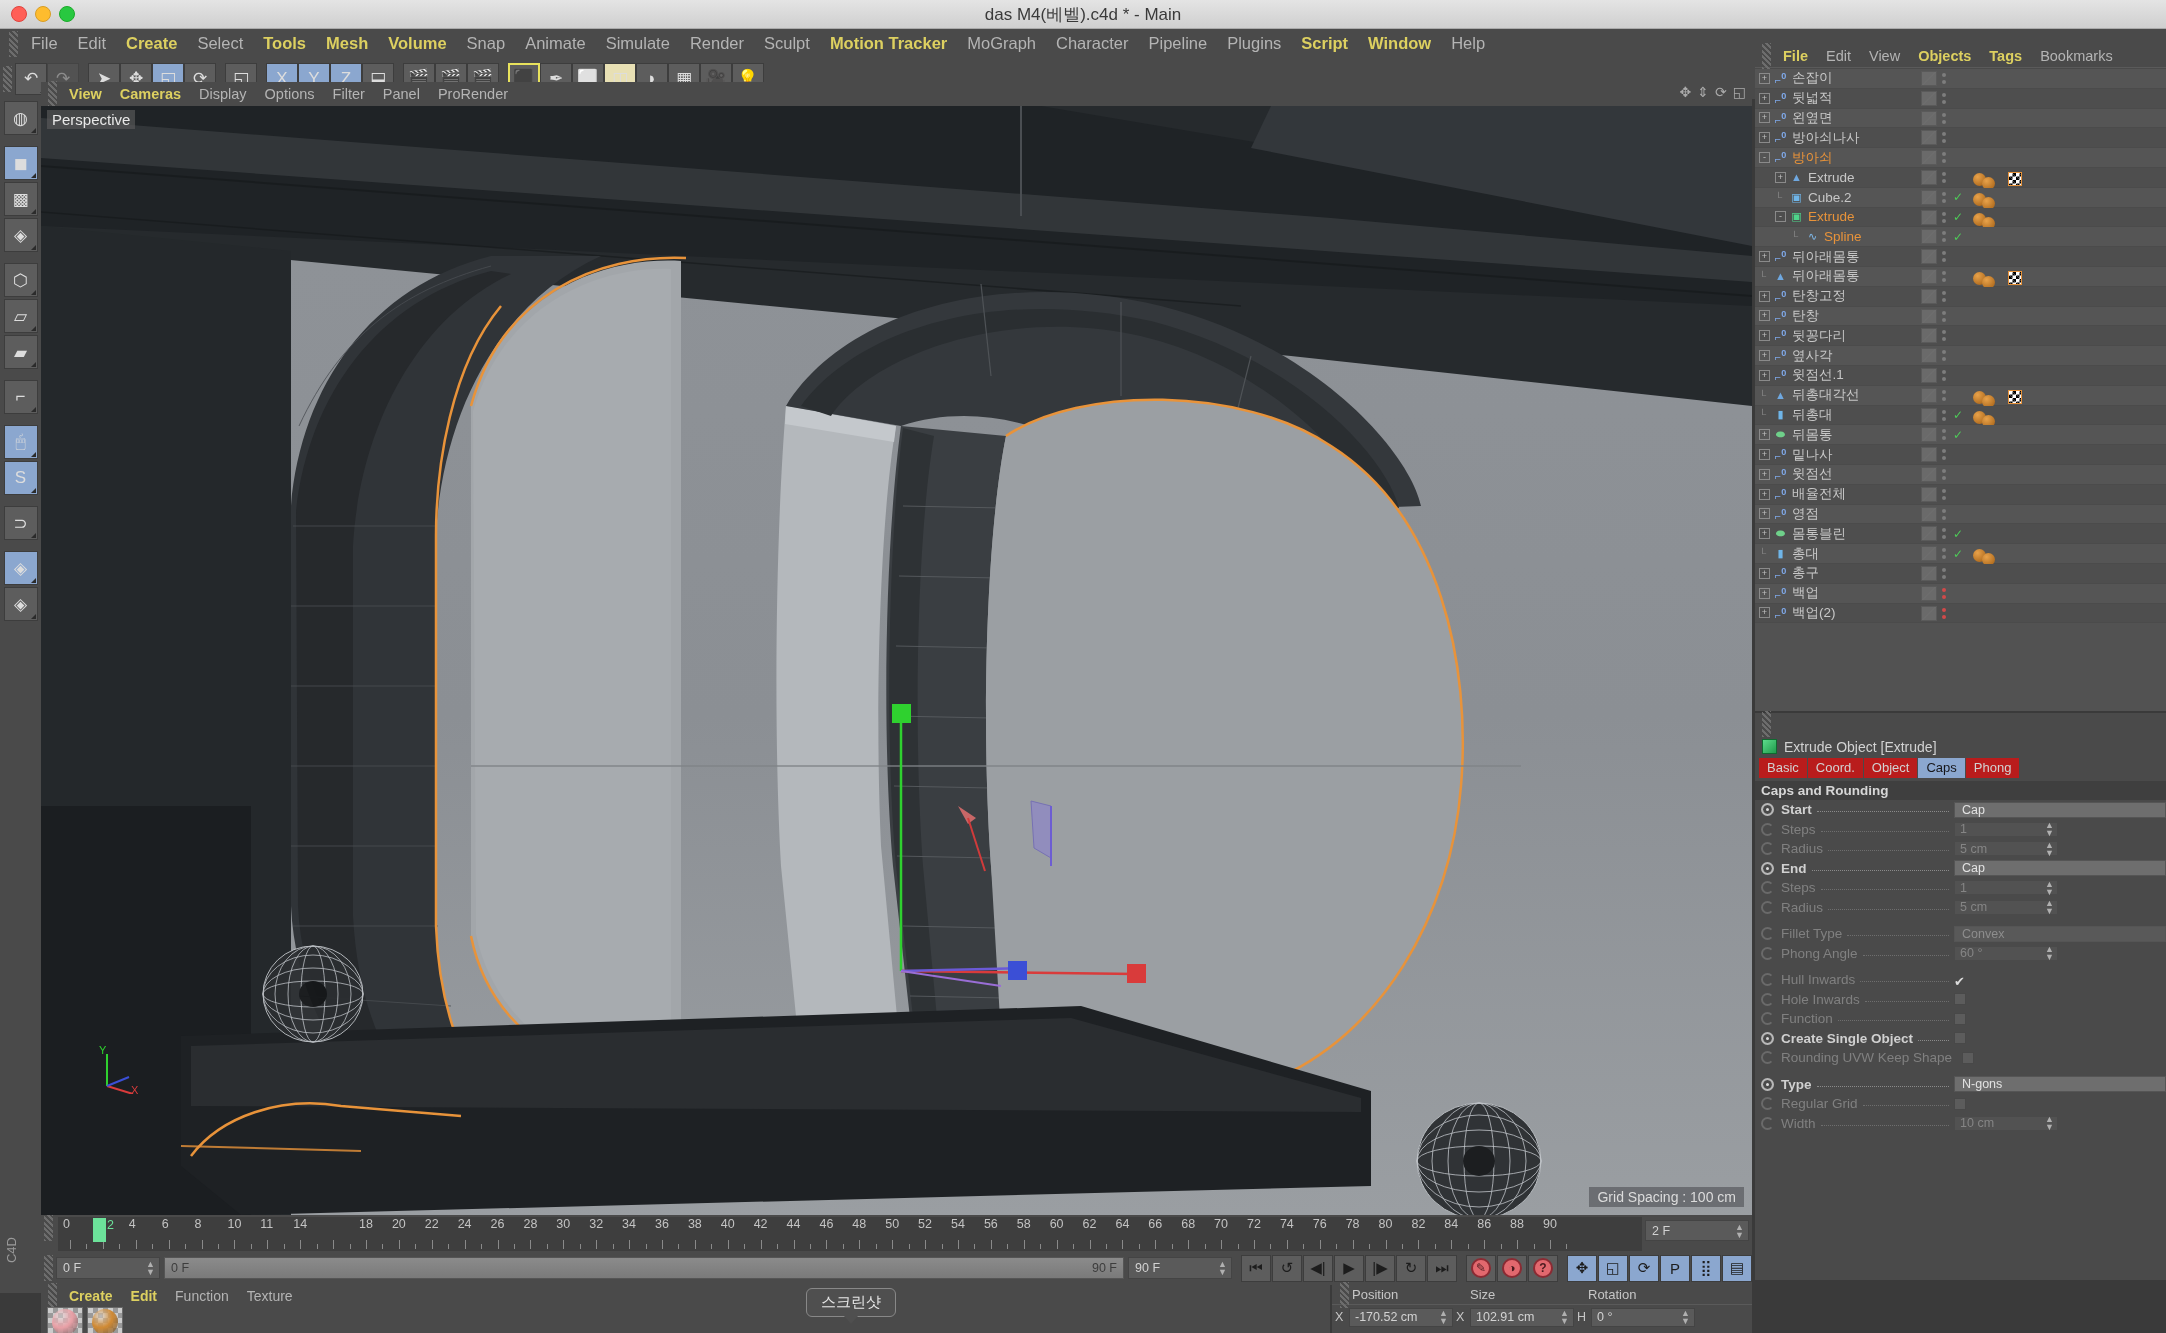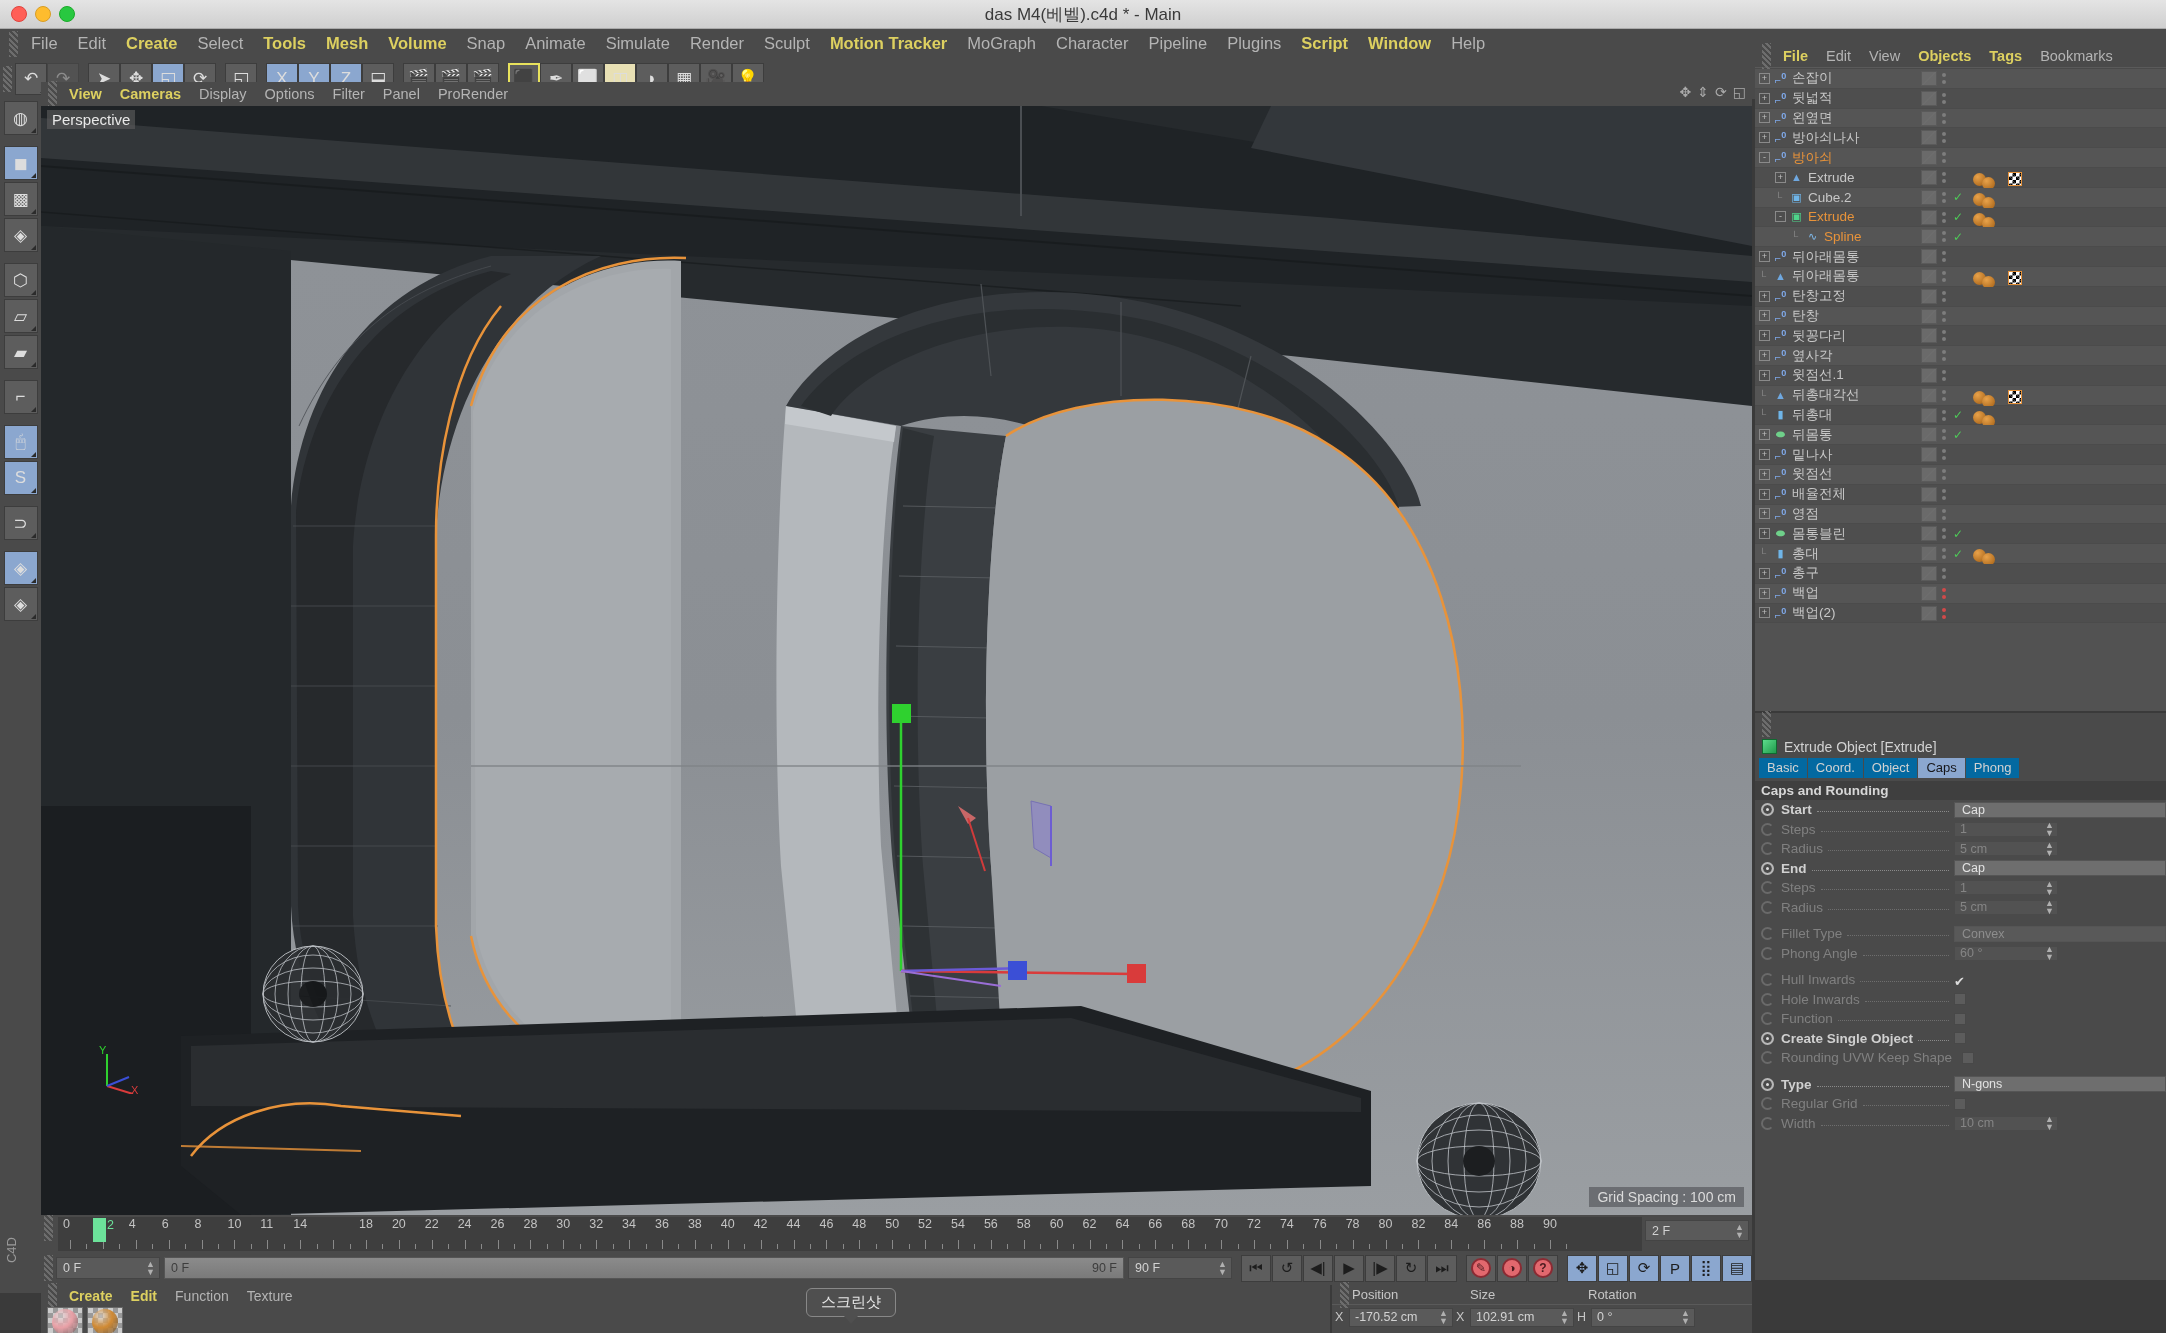--- a/index.html
+++ b/index.html
@@ -101,21 +101,21 @@
     background-size:7px 7px; background-position:0 0,3.5px 3.5px; border:1px solid #e8933a;}
 
   
   .attrmgr{ position:absolute; left:1755px; top:713px; width:411px; height:567px; background:#4a4a4a; }
   .am-menu{ height:22px; display:flex; align-items:center; padding-left:4px; }
   .am-title{ height:23px; display:flex; align-items:center; gap:7px; padding-left:7px;
     font-size:14px; color:#d2d2d2; background:#4a4a4a; }
   .am-cubeic{ width:15px;height:15px;
     background:linear-gradient(135deg,#5ddd8c,#1f9a4c); border:1px solid #0f6a30; }
   .am-tabs{ display:flex; gap:1px; padding-left:4px; height:20px; }
-  .am-tab{ font-size:13px; padding:2px 8px; background:#0369a1; color:#d2d2d2; }
+  .am-tab{ font-size:13px; padding:2px 8px; background:#b91c1c; color:#d2d2d2; }
   .am-tab.on{ background:#8ba7cf; color:#17171a; }
   .am-head{ height:19px; background:#3f3f3f; color:#d6d6d6; font-size:13.5px;
     font-weight:bold; padding-left:6px; display:flex;align-items:center; margin-top:3px; }
   .row{ display:flex; align-items:center; height:19.5px; padding-left:6px; }
   .rrad{ width:13px;height:13px;border-radius:50%; border:2px solid #b8b8b8;
     margin-right:7px; flex:0 0 auto; background:#4a4a4a; }
   .rrad.dim{ border:2px solid #6a6a6a; border-right-color:transparent; }
   .rlabel{ font-size:13.5px; color:#d0d0d0; white-space:nowrap; }
   .rlabel.dim{ color:#808080; }
   .dots{ flex:1; border-bottom:1px dotted #8a8a8a; margin:0 5px 4px 5px; height:9px; }

